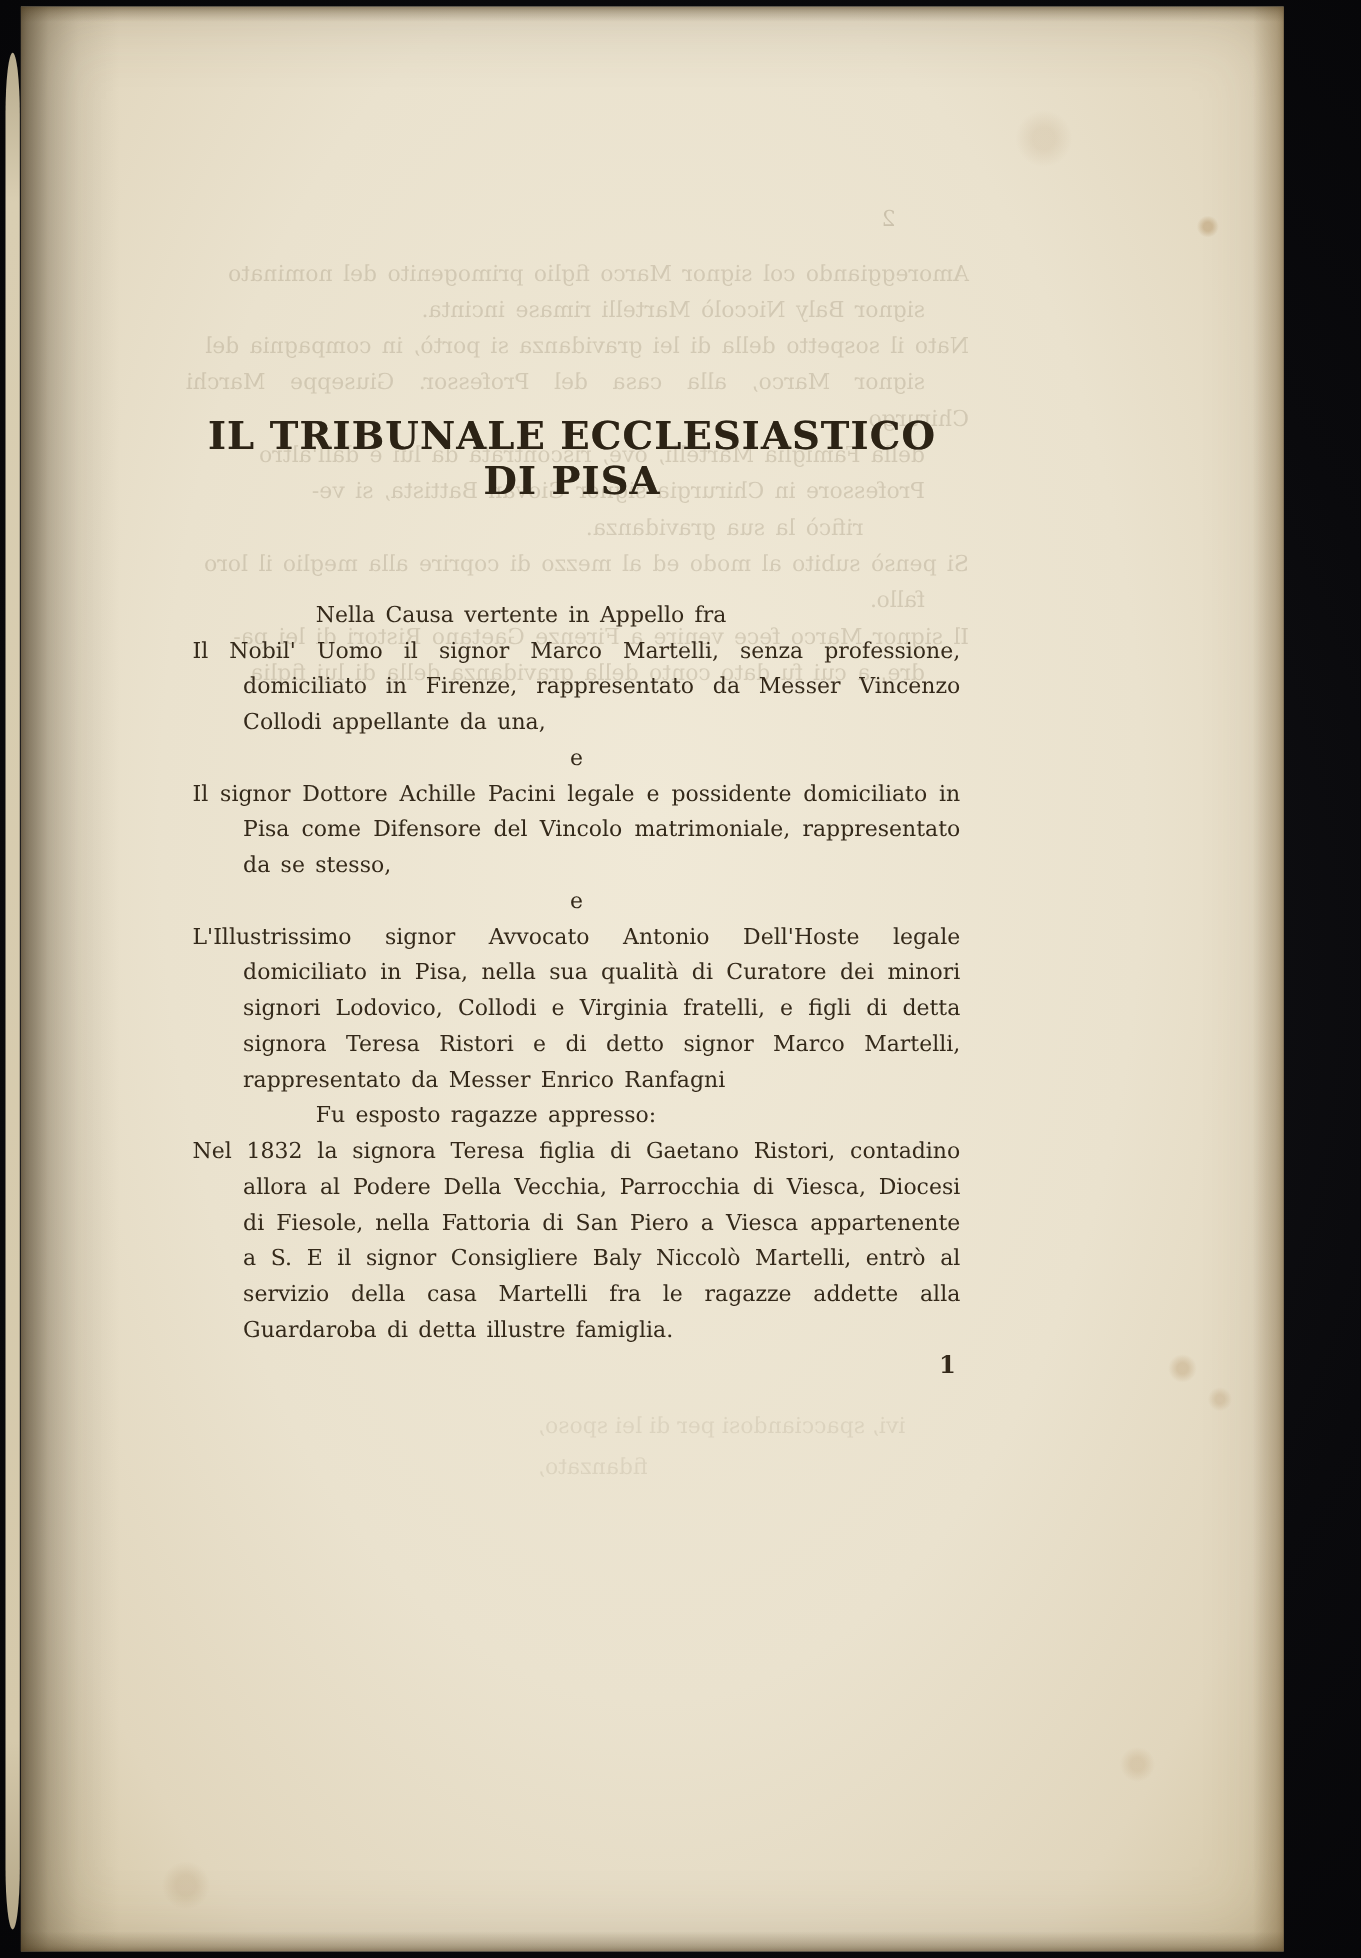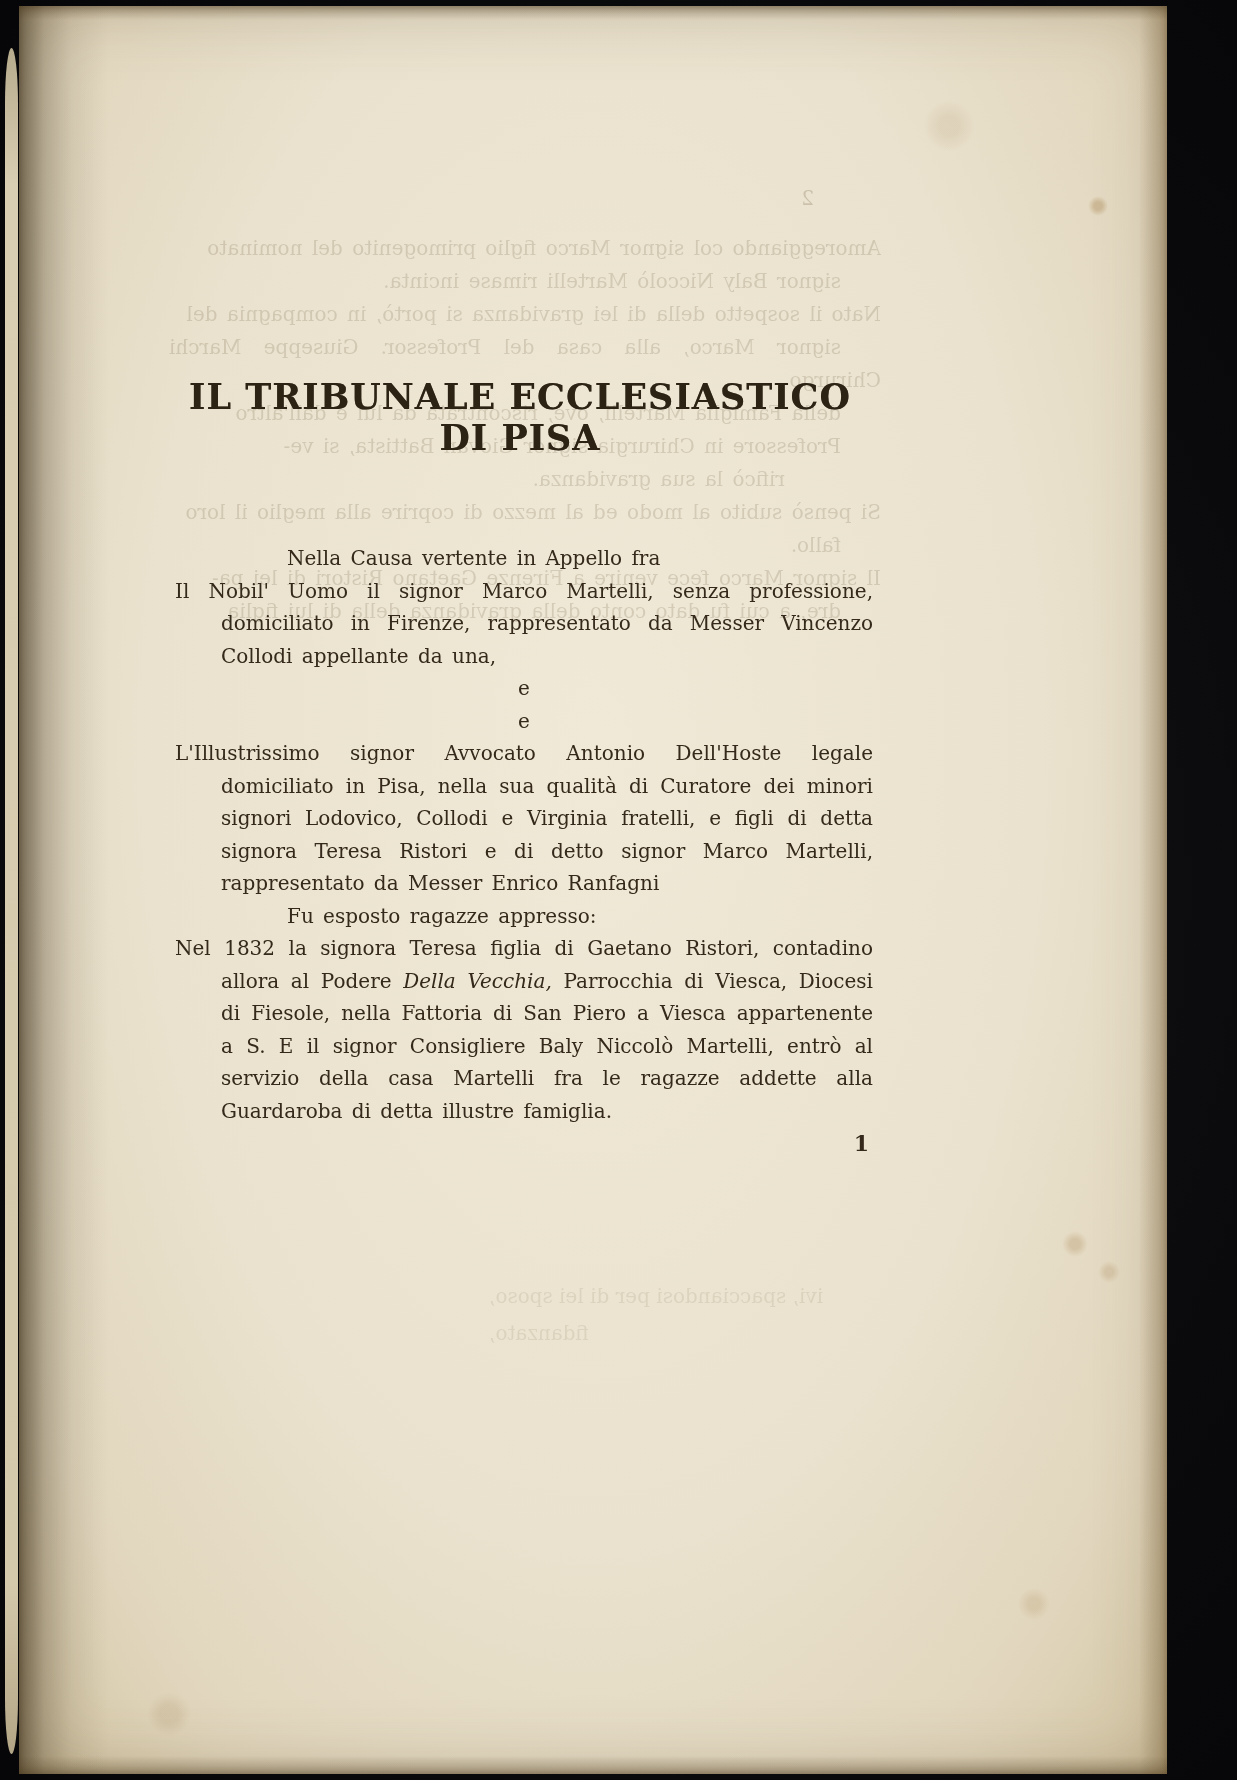--- a/index.html
+++ b/index.html
@@ -84,21 +84,21 @@
 
   .content {
     position:absolute; left:156px; top:536px; width:698px;
     color:#34291a; font-size:20px; line-height:32.5px;
     text-align:justify; word-spacing:3px;
   }
   .content p { margin:0; }
   .hang   { padding-left:46px; text-indent:-46px; }
   .indent { text-indent:112px; }
   .conj   { text-align:center; }
-  .italic { font-style:italic; }
+  .italic { }
 
   .pagenum {
     text-align:right; font-weight:bold; font-size:22px;
     margin-top:6px; padding-right:4px; text-indent:0;
   }
 </style>
 </head>
 <body>
 
 <div class="scan">
@@ -136,20 +136,21 @@
     <h1 class="title">IL TRIBUNALE ECCLESIASTICO DI PISA</h1>
 
     <div class="content">
       <p class="indent">Nella Causa vertente in Appello fra</p>
 
       <p class="hang">Il Nobil' Uomo il signor Marco Martelli, senza professione, domiciliato in Firenze, rappresentato da Messer Vincenzo Collodi appellante da una,</p>
 
       <p class="conj">e</p>
 
 
+      <p class="hang">Il signor Dottore Achille Pacini legale e possidente domiciliato in Pisa come Difensore del Vincolo matrimoniale, rappresentato da se stesso,</p>
 
       <p class="conj">e</p>
 
       <p class="hang">L'Illustrissimo signor Avvocato Antonio Dell'Hoste legale domiciliato in Pisa, nella sua qualità di Curatore dei minori signori Lodovico, Collodi e Virginia fratelli, e figli di detta signora Teresa Ristori e di detto signor Marco Martelli, rappresentato da Messer Enrico Ranfagni</p>
 
       <p class="indent">Fu esposto ragazze appresso:</p>
 
       <p class="hang"><span>Nel 1832 la signora Teresa figlia di Gaetano Ristori, contadino allora al Podere </span><span class="italic">Della Vecchia,</span><span> Parrocchia di Viesca, Diocesi di Fiesole, nella Fattoria di San Piero a Viesca appartenente a S. E il signor Consigliere Baly Niccolò Martelli, entrò al servizio della casa Martelli fra le ragazze addette alla Guardaroba di detta illustre famiglia.</span></p>
 
       <p class="pagenum">1</p>

